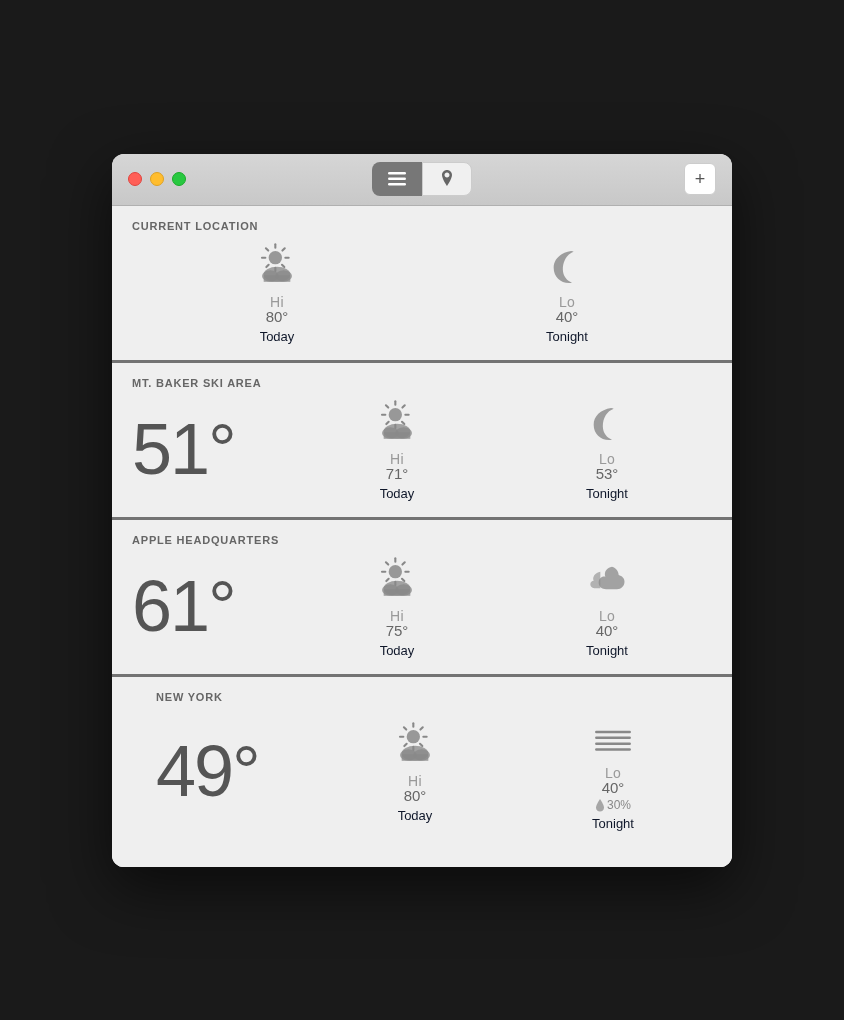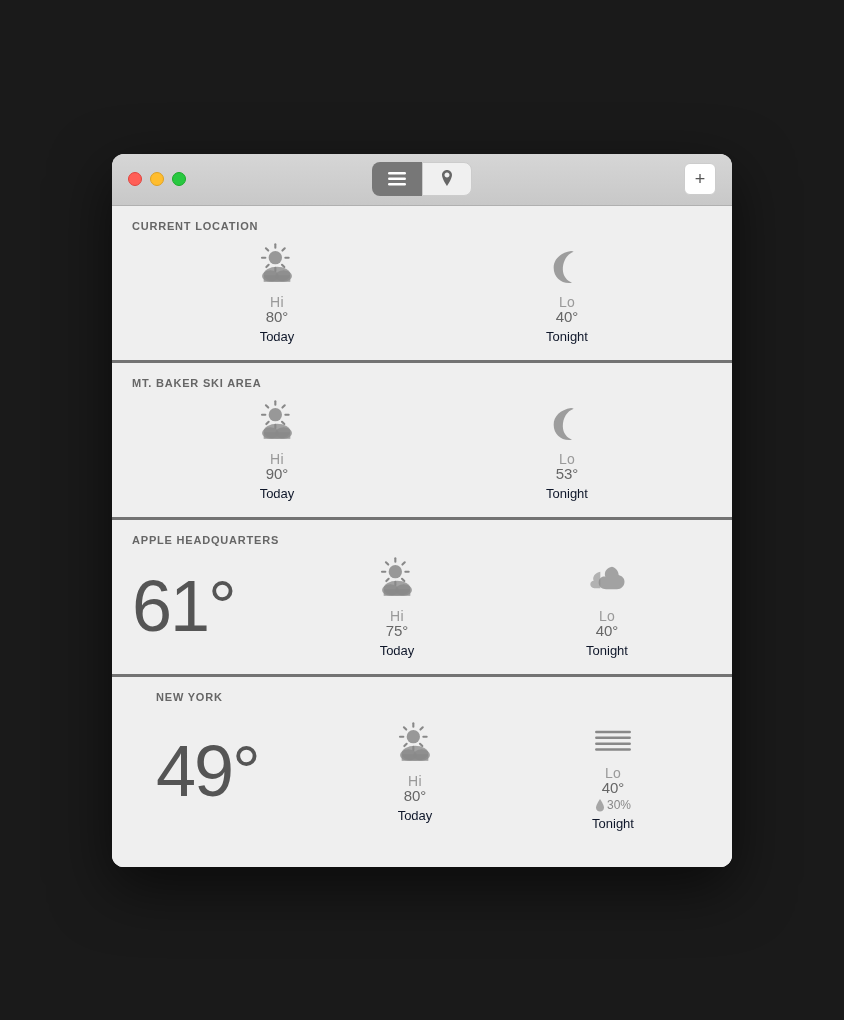--- a/index.html
+++ b/index.html
@@ -262,20 +262,21 @@
             </div>
             <span class="period-label">Tonight</span>
           </div>
         </div>
       </div>
     </div>
 
     <div class="location-row">
       <div class="location-name">MT. BAKER SKI AREA</div>
       <div class="weather-content">
+        <div class="temp-large">51°</div>
         <div class="weather-pair">
           <div class="forecast-cell">
             <div class="icon-area">
               <svg class="icon-svg" viewBox="0 0 60 60" fill="none">
                 <circle cx="28" cy="20" r="8" fill="#888" opacity="0.85"></circle>
                 <line x1="28" y1="8" x2="28" y2="4" stroke="#888" stroke-width="2.5" stroke-linecap="round"></line>
                 <line x1="28" y1="36" x2="28" y2="32" stroke="#888" stroke-width="2.5" stroke-linecap="round"></line>
                 <line x1="16" y1="20" x2="12" y2="20" stroke="#888" stroke-width="2.5" stroke-linecap="round"></line>
                 <line x1="44" y1="20" x2="40" y2="20" stroke="#888" stroke-width="2.5" stroke-linecap="round"></line>
                 <line x1="19.5" y1="11.5" x2="16.7" y2="8.7" stroke="#888" stroke-width="2.5" stroke-linecap="round"></line>
@@ -283,21 +284,21 @@
                 <line x1="36.5" y1="11.5" x2="39.3" y2="8.7" stroke="#888" stroke-width="2.5" stroke-linecap="round"></line>
                 <line x1="17.2" y1="31.3" x2="20" y2="28.5" stroke="#888" stroke-width="2.5" stroke-linecap="round"></line>
                 <ellipse cx="30" cy="40" rx="16" ry="9" fill="#888" opacity="0.75"></ellipse>
                 <ellipse cx="22" cy="42" rx="10" ry="7" fill="#888" opacity="0.75"></ellipse>
                 <ellipse cx="38" cy="42" rx="10" ry="7" fill="#888" opacity="0.75"></ellipse>
                 <rect x="14" y="41" width="32" height="8" fill="#888" opacity="0.75"></rect>
               </svg>
             </div>
             <div style="display:flex; flex-direction:column; align-items:center;">
               <span class="hi-label">Hi</span>
-              <span class="temp-val">90°</span>
+              <span class="temp-val">71°</span>
             </div>
             <span class="period-label">Today</span>
           </div>
 
           <div class="forecast-cell">
             <div class="icon-area">
               <svg class="icon-svg" viewBox="0 0 60 60" fill="none">
                 <path d="M35 12 C22 14 14 22 14 32 C14 44 24 52 36 50 C30 48 25 42 25 34 C25 24 30 16 38 13 C37 12.5 36 12.2 35 12Z" fill="#888" opacity="0.8"></path>
               </svg>
             </div>

